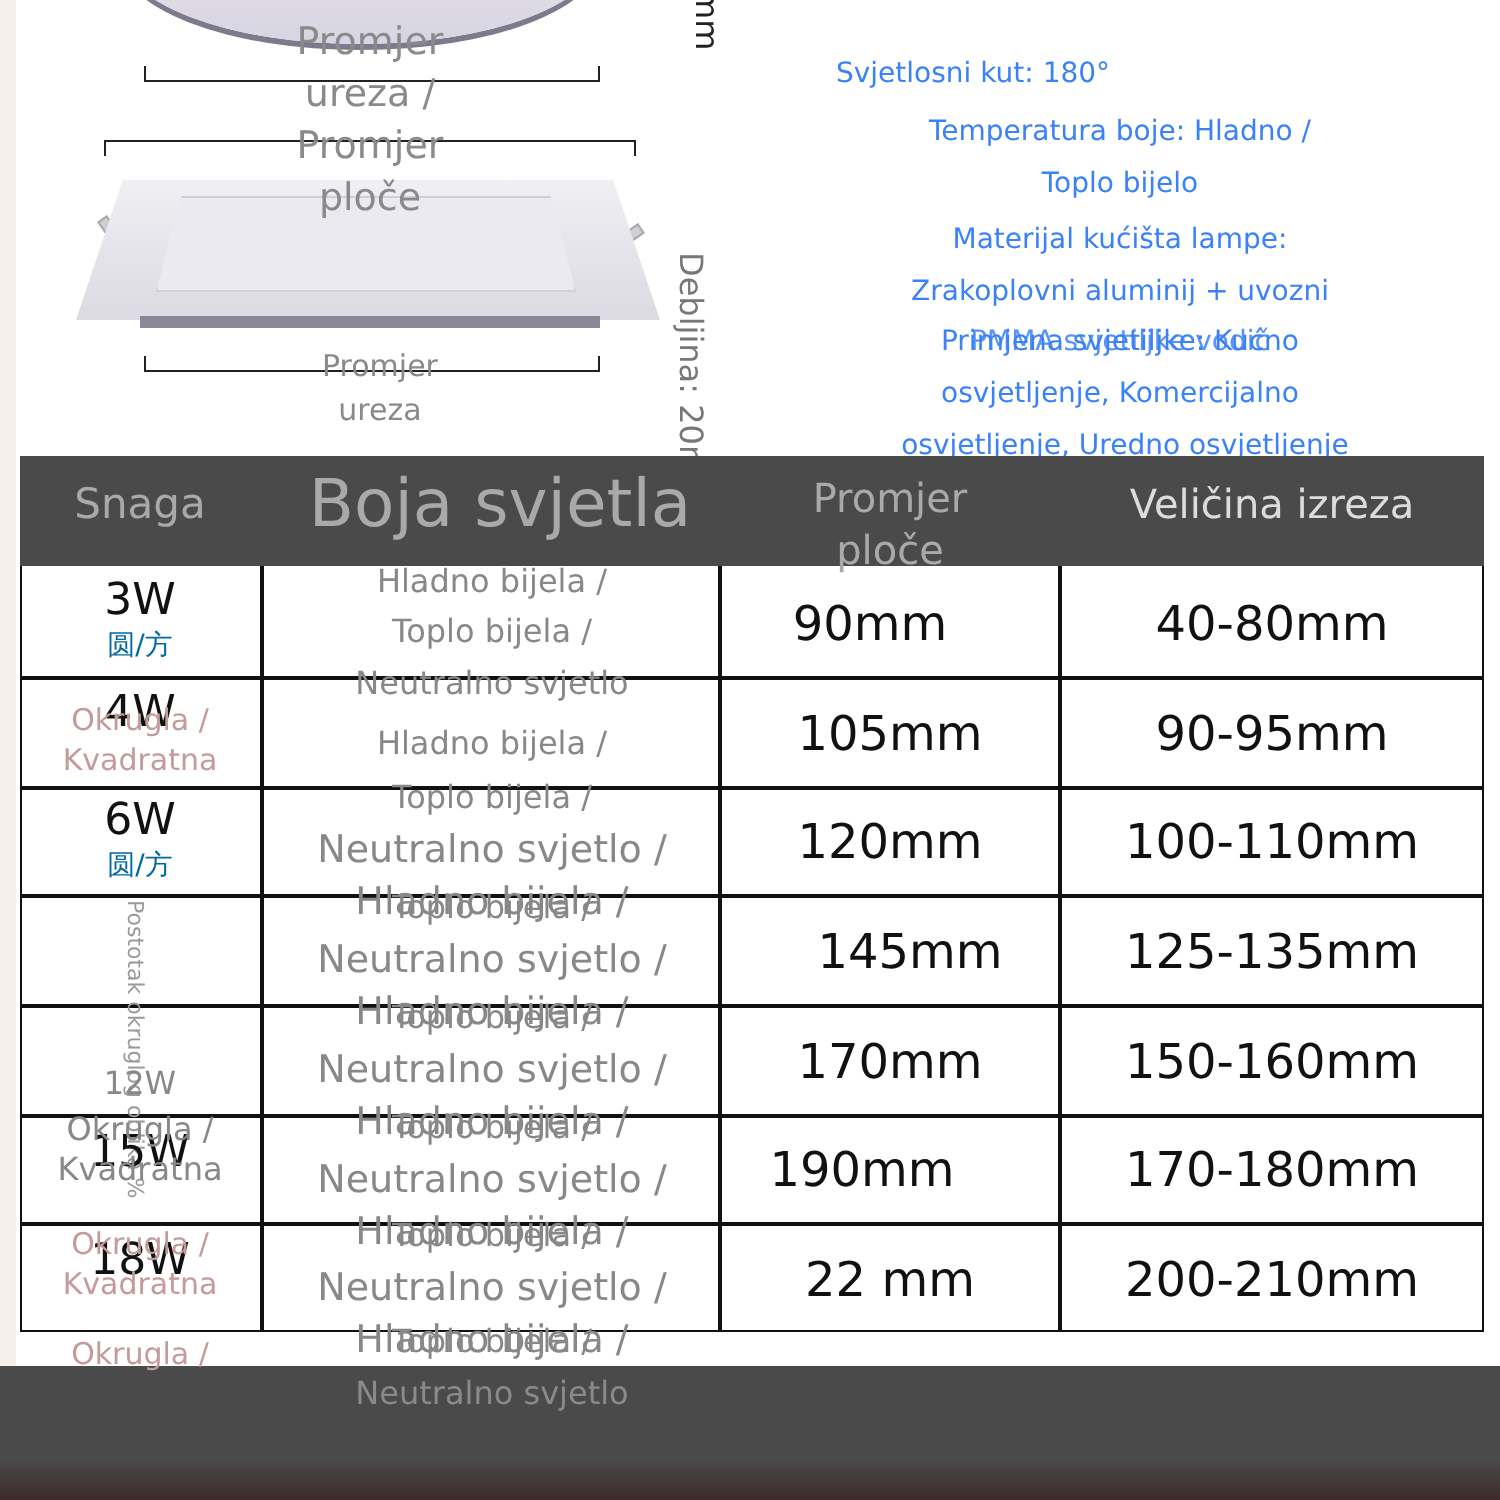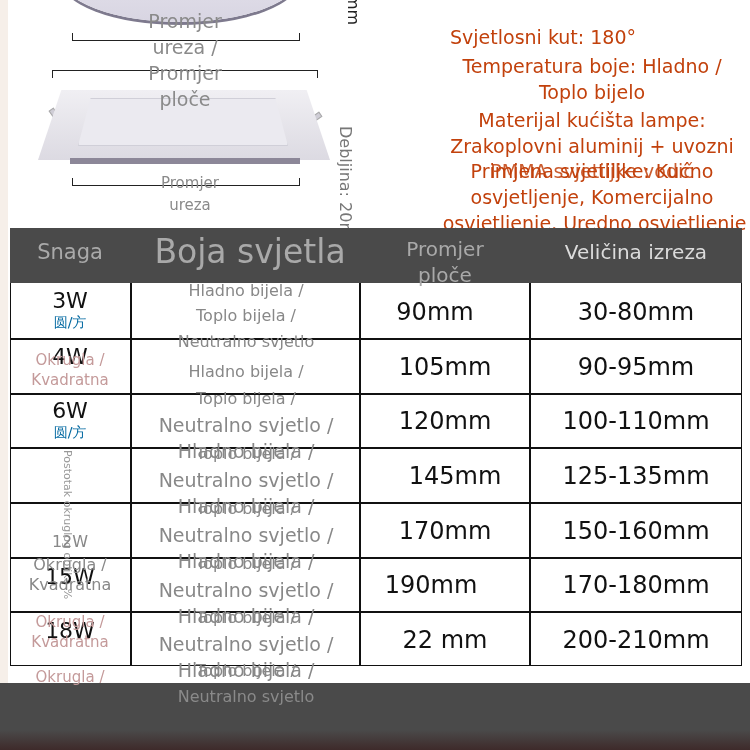--- a/index.html
+++ b/index.html
@@ -19,21 +19,21 @@
       border: 1px solid #d0cfd8; }
     .square-lamp-base { position: absolute; left: 70px; top: 158px; width: 230px; height: 6px; background: #8c8798; }
     .spring-clip { position: absolute; width: 14px; height: 6px; background: #cfcdd6; border: 1px solid #aaa; }
     .bracket { position: absolute; height: 8px; border: 1.5px solid #222; border-top: none; }
     .bracket.down { border-top: 1.5px solid #222; border-bottom: none; }
     .dim-label { position: absolute; color: #8a8a8a; font-size: 19px; text-align: center; line-height: 26px; }
     .dim-label-small { position: absolute; color: #8a8a8a; font-size: 15px; text-align: center; line-height: 22px; }
     .vert-label { position: absolute; color: #777; font-size: 16px; writing-mode: vertical-rl; line-height: 18px; }
 
     
-    .spec { position: absolute; color: #c2410c; font-size: 19px; line-height: 26px; text-align: center; white-space: nowrap; margin-left: 32px; }
+    .spec { position: absolute; color: #3b82f6; font-size: 14px; line-height: 26px; text-align: center; white-space: nowrap; }
 
     
     .table-header { position: absolute; left: 10px; top: 228px; width: 732px; height: 55px; background: #4a4a4a; }
     .th { position: absolute; color: #a9a9a9; text-align: center; }
     .grid { position: absolute; left: 10px; top: 283px; width: 732px; height: 383px; border: 1.5px solid #111; border-top: none; }
     .hline { position: absolute; left: 10px; width: 732px; height: 1.5px; background: #111; }
     .vline { position: absolute; top: 283px; width: 1.5px; height: 383px; background: #111; }
     .cell-num { position: absolute; color: #111; font-size: 24px; text-align: center; white-space: nowrap; }
     .watt { position: absolute; color: #111; font-size: 22px; text-align: center; width: 120px; }
     .shape-cn { position: absolute; color: #0369a1; font-size: 14px; text-align: center; width: 120px; }
@@ -110,21 +110,21 @@
 <div class="hline" style="top:502px;"></div>
 <div class="hline" style="top:557px;"></div>
 <div class="hline" style="top:611px;"></div>
 
 <div>
   <div class="watt" style="left:10px;top:288px;">3W</div>
   <div class="shape-cn" style="left:10px;top:314px;">圆/方</div>
   <div class="color-text" style="top:278px;">Hladno bijela /</div>
   <div class="color-text" style="top:303px;">Toplo bijela /</div>
   <div class="cell-num" style="left:360px;top:298px;width:150px;">90mm</div>
-  <div class="cell-num" style="left:530px;top:298px;width:212px;">30-80mm</div>
+  <div class="cell-num" style="left:530px;top:298px;width:212px;">40-80mm</div>
 </div>
 
 <div>
   <div class="watt" style="left:10px;top:344px;">4W</div>
   <div class="shape-lat" style="left:10px;top:350px;">Okrugla / Kvadratna</div>
   <div class="color-text" style="top:329px;">Neutralno svjetlo</div>
   <div class="color-text" style="top:359px;">Hladno bijela /</div>
   <div class="cell-num" style="left:360px;top:353px;width:170px;">105mm</div>
   <div class="cell-num" style="left:530px;top:353px;width:212px;">90-95mm</div>
 </div>

